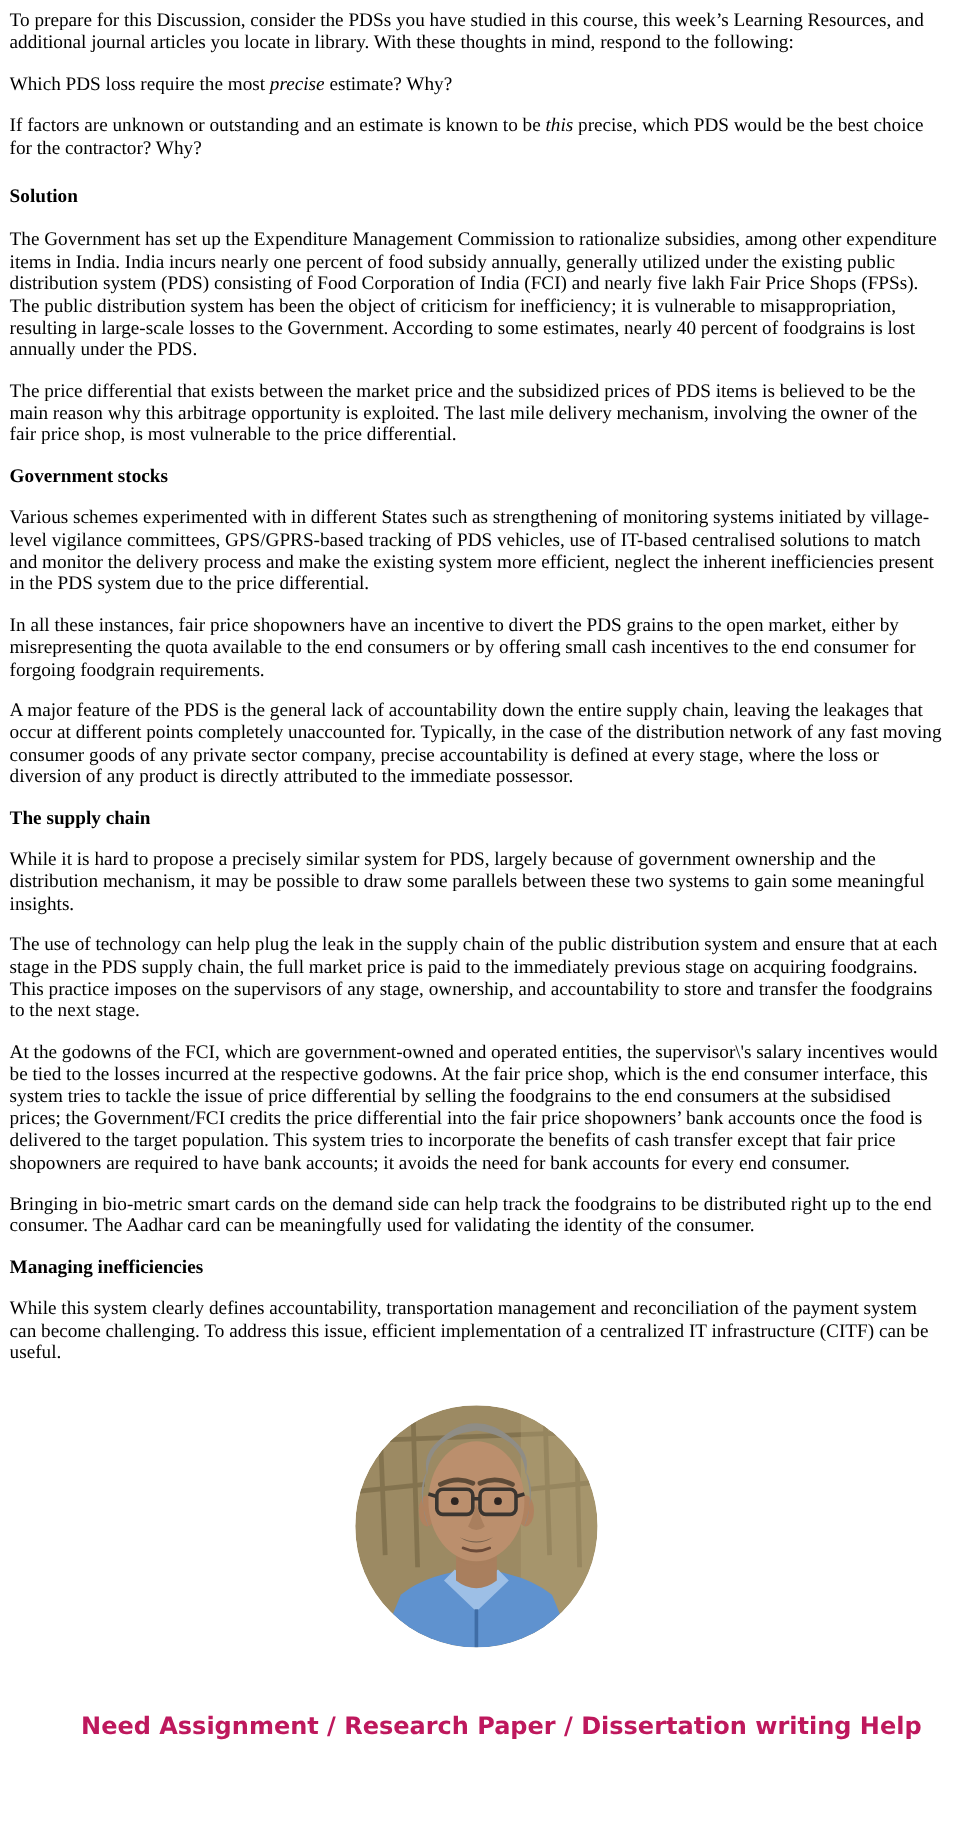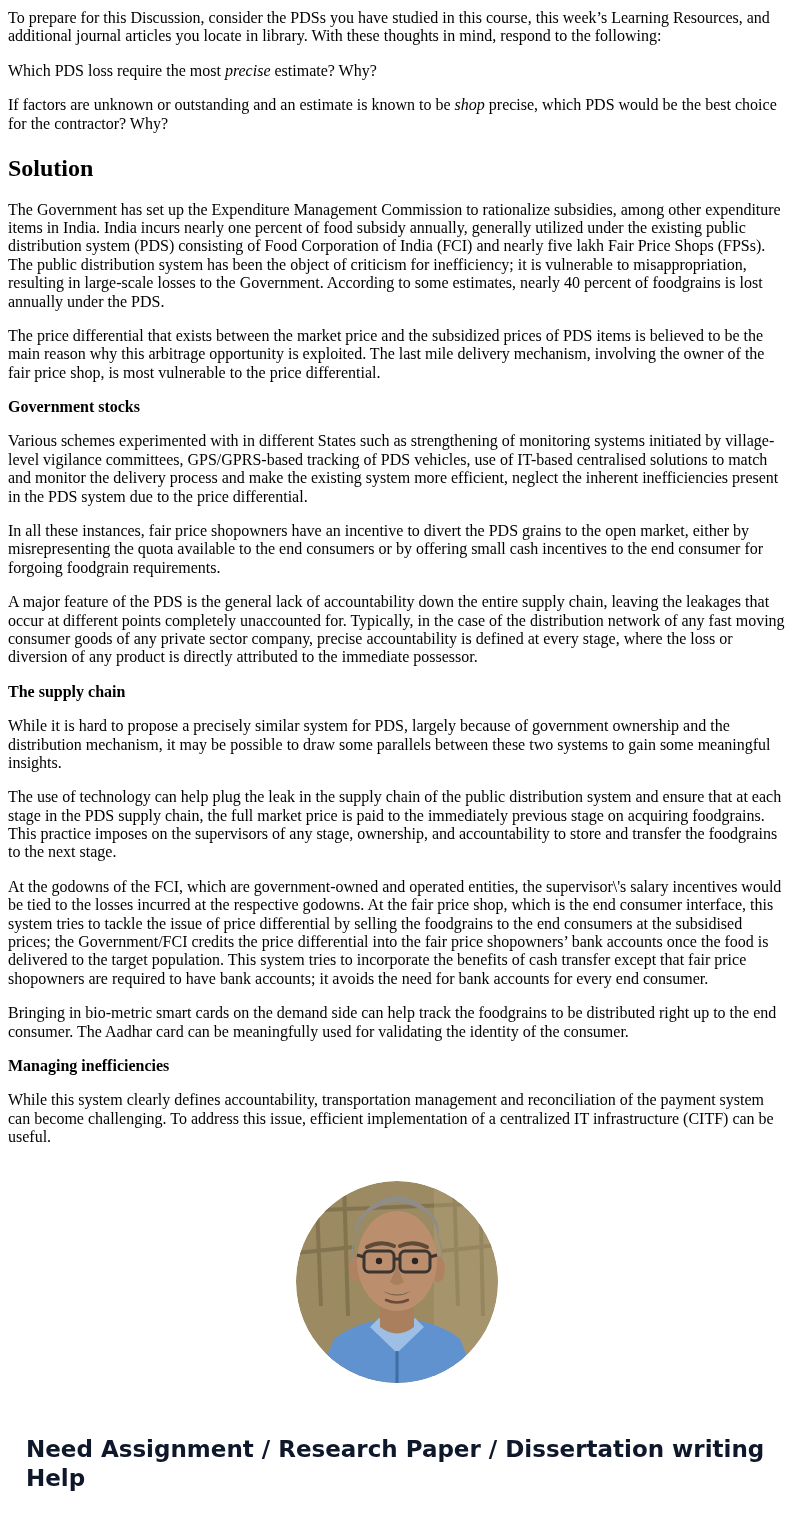--- a/index.html
+++ b/index.html
@@ -9,59 +9,59 @@
     width: 778px;
     color: #000000;
     font-family: "Liberation Serif", serif;
     font-size: 16px;
     line-height: 1.15;
   }
   .doc p { margin: 16px 0; }
   .doc > p:first-child { margin-top: 1px; }
   .solution-title {
     font-family: "Liberation Serif", serif;
-    font-size: 24px;
+    font-size: 16px;
     font-weight: bold;
     margin: 22px 0 18px 0;
   }
   .subheading { font-weight: bold; }
   em { }
   .photo-wrap {
     margin-top: 34px;
     display: flex;
     justify-content: center;
   }
   .avatar {
     width: 202px;
     height: 202px;
     border-radius: 50%;
     overflow: hidden;
     display: block;
   }
   .footer {
     margin-top: 52px;
-    text-align: left;
+    text-align: right;
     font-family: "DejaVu Sans", "Liberation Sans", sans-serif;
     font-weight: bold;
-    font-size: 23px;
+    font-size: 20px;
     line-height: 1.3;
-    color: #0f172a;
+    color: #be185d;
   }
   .footer div { margin: 0 18px; }
 </style>
 </head>
 <body>
 
 <div class="doc">
 
   <p>To prepare for this Discussion, consider the PDSs you have studied in this course, this week’s Learning Resources, and additional journal articles you locate in library. With these thoughts in mind, respond to the following:</p>
 
   <p><span>Which PDS loss require the most </span><em>precise</em><span> estimate? Why?</span></p>
 
-  <p><span>If factors are unknown or outstanding and an estimate is known to be </span><em>shop</em><span> precise, which PDS would be the best choice for the contractor? Why?</span></p>
+  <p><span>If factors are unknown or outstanding and an estimate is known to be </span><em>this</em><span> precise, which PDS would be the best choice for the contractor? Why?</span></p>
 
   <div class="solution-title">Solution</div>
 
   <p>The Government has set up the Expenditure Management Commission to rationalize subsidies, among other expenditure items in India. India incurs nearly one percent of food subsidy annually, generally utilized under the existing public distribution system (PDS) consisting of Food Corporation of India (FCI) and nearly five lakh Fair Price Shops (FPSs). The public distribution system has been the object of criticism for inefficiency; it is vulnerable to misappropriation, resulting in large-scale losses to the Government. According to some estimates, nearly 40 percent of foodgrains is lost annually under the PDS.</p>
   <p>The price differential that exists between the market price and the subsidized prices of PDS items is believed to be the main reason why this arbitrage opportunity is exploited. The last mile delivery mechanism, involving the owner of the fair price shop, is most vulnerable to the price differential.</p>
 
   <p class="subheading">Government stocks</p>
   <p>Various schemes experimented with in different States such as strengthening of monitoring systems initiated by village-level vigilance committees, GPS/GPRS-based tracking of PDS vehicles, use of IT-based centralised solutions to match and monitor the delivery process and make the existing system more efficient, neglect the inherent inefficiencies present in the PDS system due to the price differential.</p>
   <p>In all these instances, fair price shopowners have an incentive to divert the PDS grains to the open market, either by misrepresenting the quota available to the end consumers or by offering small cash incentives to the end consumer for forgoing foodgrain requirements.</p>
   <p>A major feature of the PDS is the general lack of accountability down the entire supply chain, leaving the leakages that occur at different points completely unaccounted for. Typically, in the case of the distribution network of any fast moving consumer goods of any private sector company, precise accountability is defined at every stage, where the loss or diversion of any product is directly attributed to the immediate possessor.</p>

